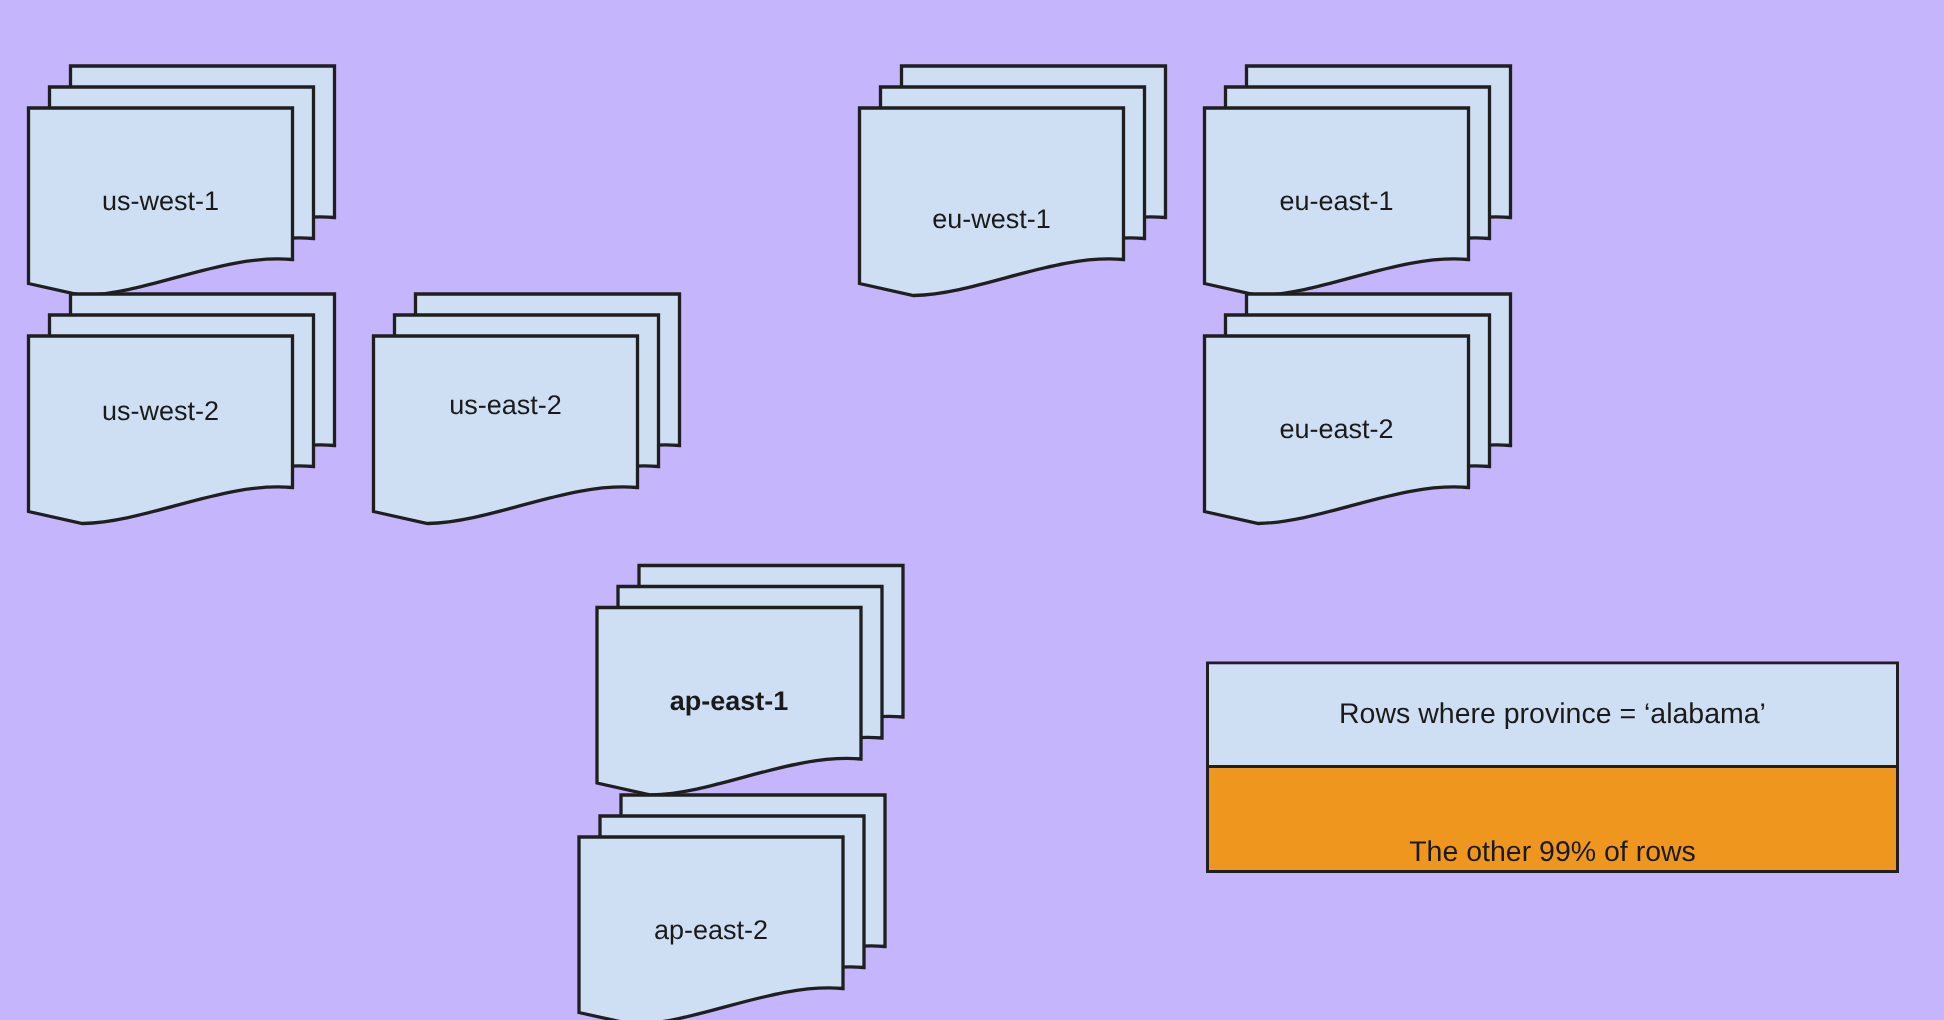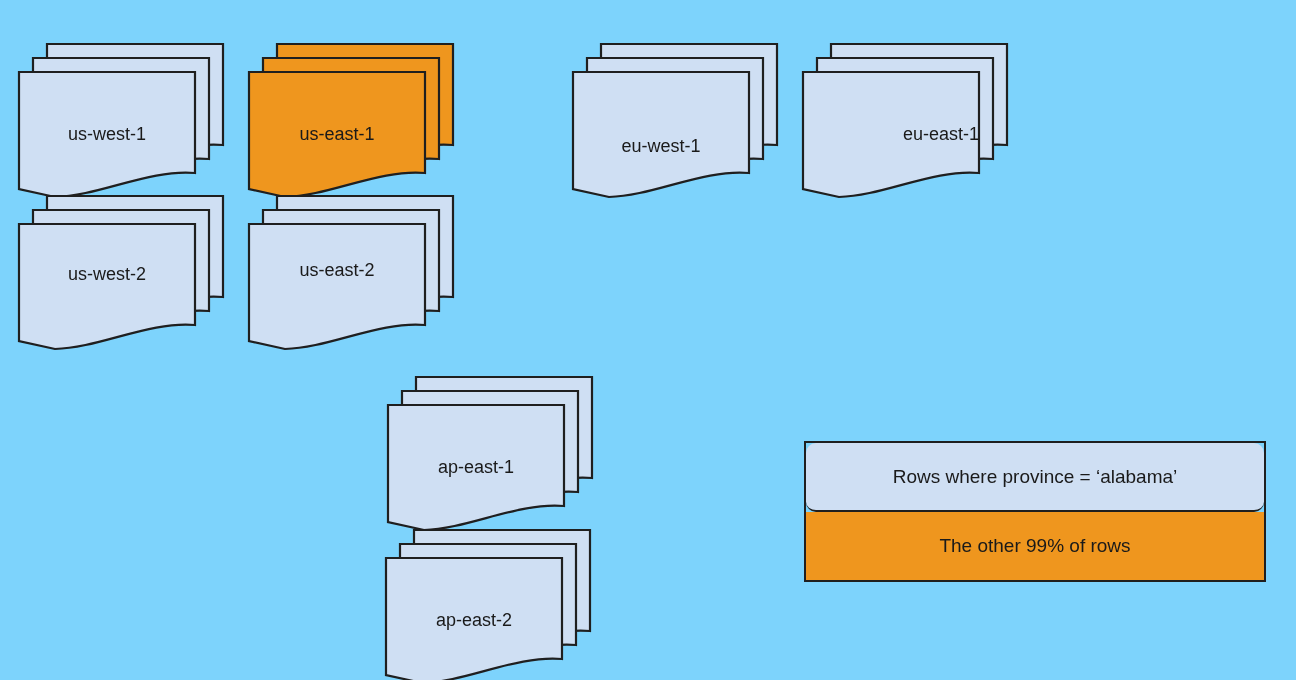--- a/index.html
+++ b/index.html
@@ -9,21 +9,21 @@
     background: #ffffff;
   }
   body {
     font-family: "Liberation Sans", sans-serif;
     -webkit-font-smoothing: antialiased;
   }
   #canvas {
     position: relative;
     width: 1296px;
     height: 680px;
-    background: #7dd3fc;
+    background: #c4b5fd;
     overflow: hidden;
   }
   .doc-stack {
     position: absolute;
     width: 218px;
     height: 135px;
   }
   .doc-stack svg {
     display: block;
     overflow: visible;
@@ -51,79 +51,79 @@
     display: flex;
     align-items: center;
     justify-content: center;
     font-size: 19px;
     color: #1a1a1a;
     font-family: "Liberation Sans", sans-serif;
   }
   .legend-row.top {
     height: 69px;
     border-bottom: 2px solid #1f1f1f;
-    border-radius: 10px;
   }
   .legend-row.bottom {
     height: 68px;
+    align-items: flex-end;
   }
 </style>
 </head>
 <body>
 
 <div id="canvas">
     <div class="doc-stack" style="left: 19px; top: 44px;">
       <svg width="210" height="161" viewBox="0 0 210 161">
         <path d="M28,0 L204,0 L204,101 C158,97 108,124 64,125 L28,117 Z" fill="#cfdff3" stroke="#1f1f1f" stroke-width="2.2" stroke-linejoin="miter"></path>
         <path d="M14,14 L190,14 L190,115 C144,111 94,138 50,139 L14,131 Z" fill="#cfdff3" stroke="#1f1f1f" stroke-width="2.2" stroke-linejoin="miter"></path>
         <path d="M0,28 L176,28 L176,129 C130,125 80,152 36,153 L0,145 Z" fill="#cfdff3" stroke="#1f1f1f" stroke-width="2.2" stroke-linejoin="miter"></path>
       </svg>
       <div class="doc-label" style="top: 80px;">us-west-1</div>
-    </div>
-    <div class="doc-stack" style="left: 249px; top: 44px;">
-      <svg width="210" height="161" viewBox="0 0 210 161">
-        <path d="M28,0 L204,0 L204,101 C158,97 108,124 64,125 L28,117 Z" fill="#ef961e" stroke="#1f1f1f" stroke-width="2.2" stroke-linejoin="miter"></path>
-        <path d="M14,14 L190,14 L190,115 C144,111 94,138 50,139 L14,131 Z" fill="#ef961e" stroke="#1f1f1f" stroke-width="2.2" stroke-linejoin="miter"></path>
-        <path d="M0,28 L176,28 L176,129 C130,125 80,152 36,153 L0,145 Z" fill="#ef961e" stroke="#1f1f1f" stroke-width="2.2" stroke-linejoin="miter"></path>
-      </svg>
-      <div class="doc-label" style="top: 80px;">us-east-1</div>
     </div>
     <div class="doc-stack" style="left: 573px; top: 44px;">
       <svg width="210" height="161" viewBox="0 0 210 161">
         <path d="M28,0 L204,0 L204,101 C158,97 108,124 64,125 L28,117 Z" fill="#cfdff3" stroke="#1f1f1f" stroke-width="2.2" stroke-linejoin="miter"></path>
         <path d="M14,14 L190,14 L190,115 C144,111 94,138 50,139 L14,131 Z" fill="#cfdff3" stroke="#1f1f1f" stroke-width="2.2" stroke-linejoin="miter"></path>
         <path d="M0,28 L176,28 L176,129 C130,125 80,152 36,153 L0,145 Z" fill="#cfdff3" stroke="#1f1f1f" stroke-width="2.2" stroke-linejoin="miter"></path>
       </svg>
       <div class="doc-label" style="top: 92px;">eu-west-1</div>
     </div>
     <div class="doc-stack" style="left: 803px; top: 44px;">
       <svg width="210" height="161" viewBox="0 0 210 161">
         <path d="M28,0 L204,0 L204,101 C158,97 108,124 64,125 L28,117 Z" fill="#cfdff3" stroke="#1f1f1f" stroke-width="2.2" stroke-linejoin="miter"></path>
         <path d="M14,14 L190,14 L190,115 C144,111 94,138 50,139 L14,131 Z" fill="#cfdff3" stroke="#1f1f1f" stroke-width="2.2" stroke-linejoin="miter"></path>
         <path d="M0,28 L176,28 L176,129 C130,125 80,152 36,153 L0,145 Z" fill="#cfdff3" stroke="#1f1f1f" stroke-width="2.2" stroke-linejoin="miter"></path>
       </svg>
-      <div class="doc-label" style="top: 80px; text-align: right;">eu-east-1</div>
+      <div class="doc-label" style="top: 80px;">eu-east-1</div>
     </div>
     <div class="doc-stack" style="left: 19px; top: 196px;">
       <svg width="210" height="161" viewBox="0 0 210 161">
         <path d="M28,0 L204,0 L204,101 C158,97 108,124 64,125 L28,117 Z" fill="#cfdff3" stroke="#1f1f1f" stroke-width="2.2" stroke-linejoin="miter"></path>
         <path d="M14,14 L190,14 L190,115 C144,111 94,138 50,139 L14,131 Z" fill="#cfdff3" stroke="#1f1f1f" stroke-width="2.2" stroke-linejoin="miter"></path>
         <path d="M0,28 L176,28 L176,129 C130,125 80,152 36,153 L0,145 Z" fill="#cfdff3" stroke="#1f1f1f" stroke-width="2.2" stroke-linejoin="miter"></path>
       </svg>
       <div class="doc-label" style="top: 68px;">us-west-2</div>
     </div>
     <div class="doc-stack" style="left: 249px; top: 196px;">
       <svg width="210" height="161" viewBox="0 0 210 161">
         <path d="M28,0 L204,0 L204,101 C158,97 108,124 64,125 L28,117 Z" fill="#cfdff3" stroke="#1f1f1f" stroke-width="2.2" stroke-linejoin="miter"></path>
         <path d="M14,14 L190,14 L190,115 C144,111 94,138 50,139 L14,131 Z" fill="#cfdff3" stroke="#1f1f1f" stroke-width="2.2" stroke-linejoin="miter"></path>
         <path d="M0,28 L176,28 L176,129 C130,125 80,152 36,153 L0,145 Z" fill="#cfdff3" stroke="#1f1f1f" stroke-width="2.2" stroke-linejoin="miter"></path>
       </svg>
       <div class="doc-label" style="top: 64px;">us-east-2</div>
     </div>
-    <div class="doc-stack" style="left: 388px; top: 377px;">
+    <div class="doc-stack" style="left: 803px; top: 196px;">
+      <svg width="210" height="161" viewBox="0 0 210 161">
+        <path d="M28,0 L204,0 L204,101 C158,97 108,124 64,125 L28,117 Z" fill="#cfdff3" stroke="#1f1f1f" stroke-width="2.2" stroke-linejoin="miter"></path>
+        <path d="M14,14 L190,14 L190,115 C144,111 94,138 50,139 L14,131 Z" fill="#cfdff3" stroke="#1f1f1f" stroke-width="2.2" stroke-linejoin="miter"></path>
+        <path d="M0,28 L176,28 L176,129 C130,125 80,152 36,153 L0,145 Z" fill="#cfdff3" stroke="#1f1f1f" stroke-width="2.2" stroke-linejoin="miter"></path>
+      </svg>
+      <div class="doc-label" style="top: 80px;">eu-east-2</div>
+    </div>
+    <div class="doc-stack" style="left: 398px; top: 377px; font-weight: bold;">
       <svg width="210" height="161" viewBox="0 0 210 161">
         <path d="M28,0 L204,0 L204,101 C158,97 108,124 64,125 L28,117 Z" fill="#cfdff3" stroke="#1f1f1f" stroke-width="2.2" stroke-linejoin="miter"></path>
         <path d="M14,14 L190,14 L190,115 C144,111 94,138 50,139 L14,131 Z" fill="#cfdff3" stroke="#1f1f1f" stroke-width="2.2" stroke-linejoin="miter"></path>
         <path d="M0,28 L176,28 L176,129 C130,125 80,152 36,153 L0,145 Z" fill="#cfdff3" stroke="#1f1f1f" stroke-width="2.2" stroke-linejoin="miter"></path>
       </svg>
       <div class="doc-label" style="top: 80px;">ap-east-1</div>
     </div>
     <div class="doc-stack" style="left: 386px; top: 530px;">
       <svg width="210" height="161" viewBox="0 0 210 161">
         <path d="M28,0 L204,0 L204,101 C158,97 108,124 64,125 L28,117 Z" fill="#cfdff3" stroke="#1f1f1f" stroke-width="2.2" stroke-linejoin="miter"></path>

